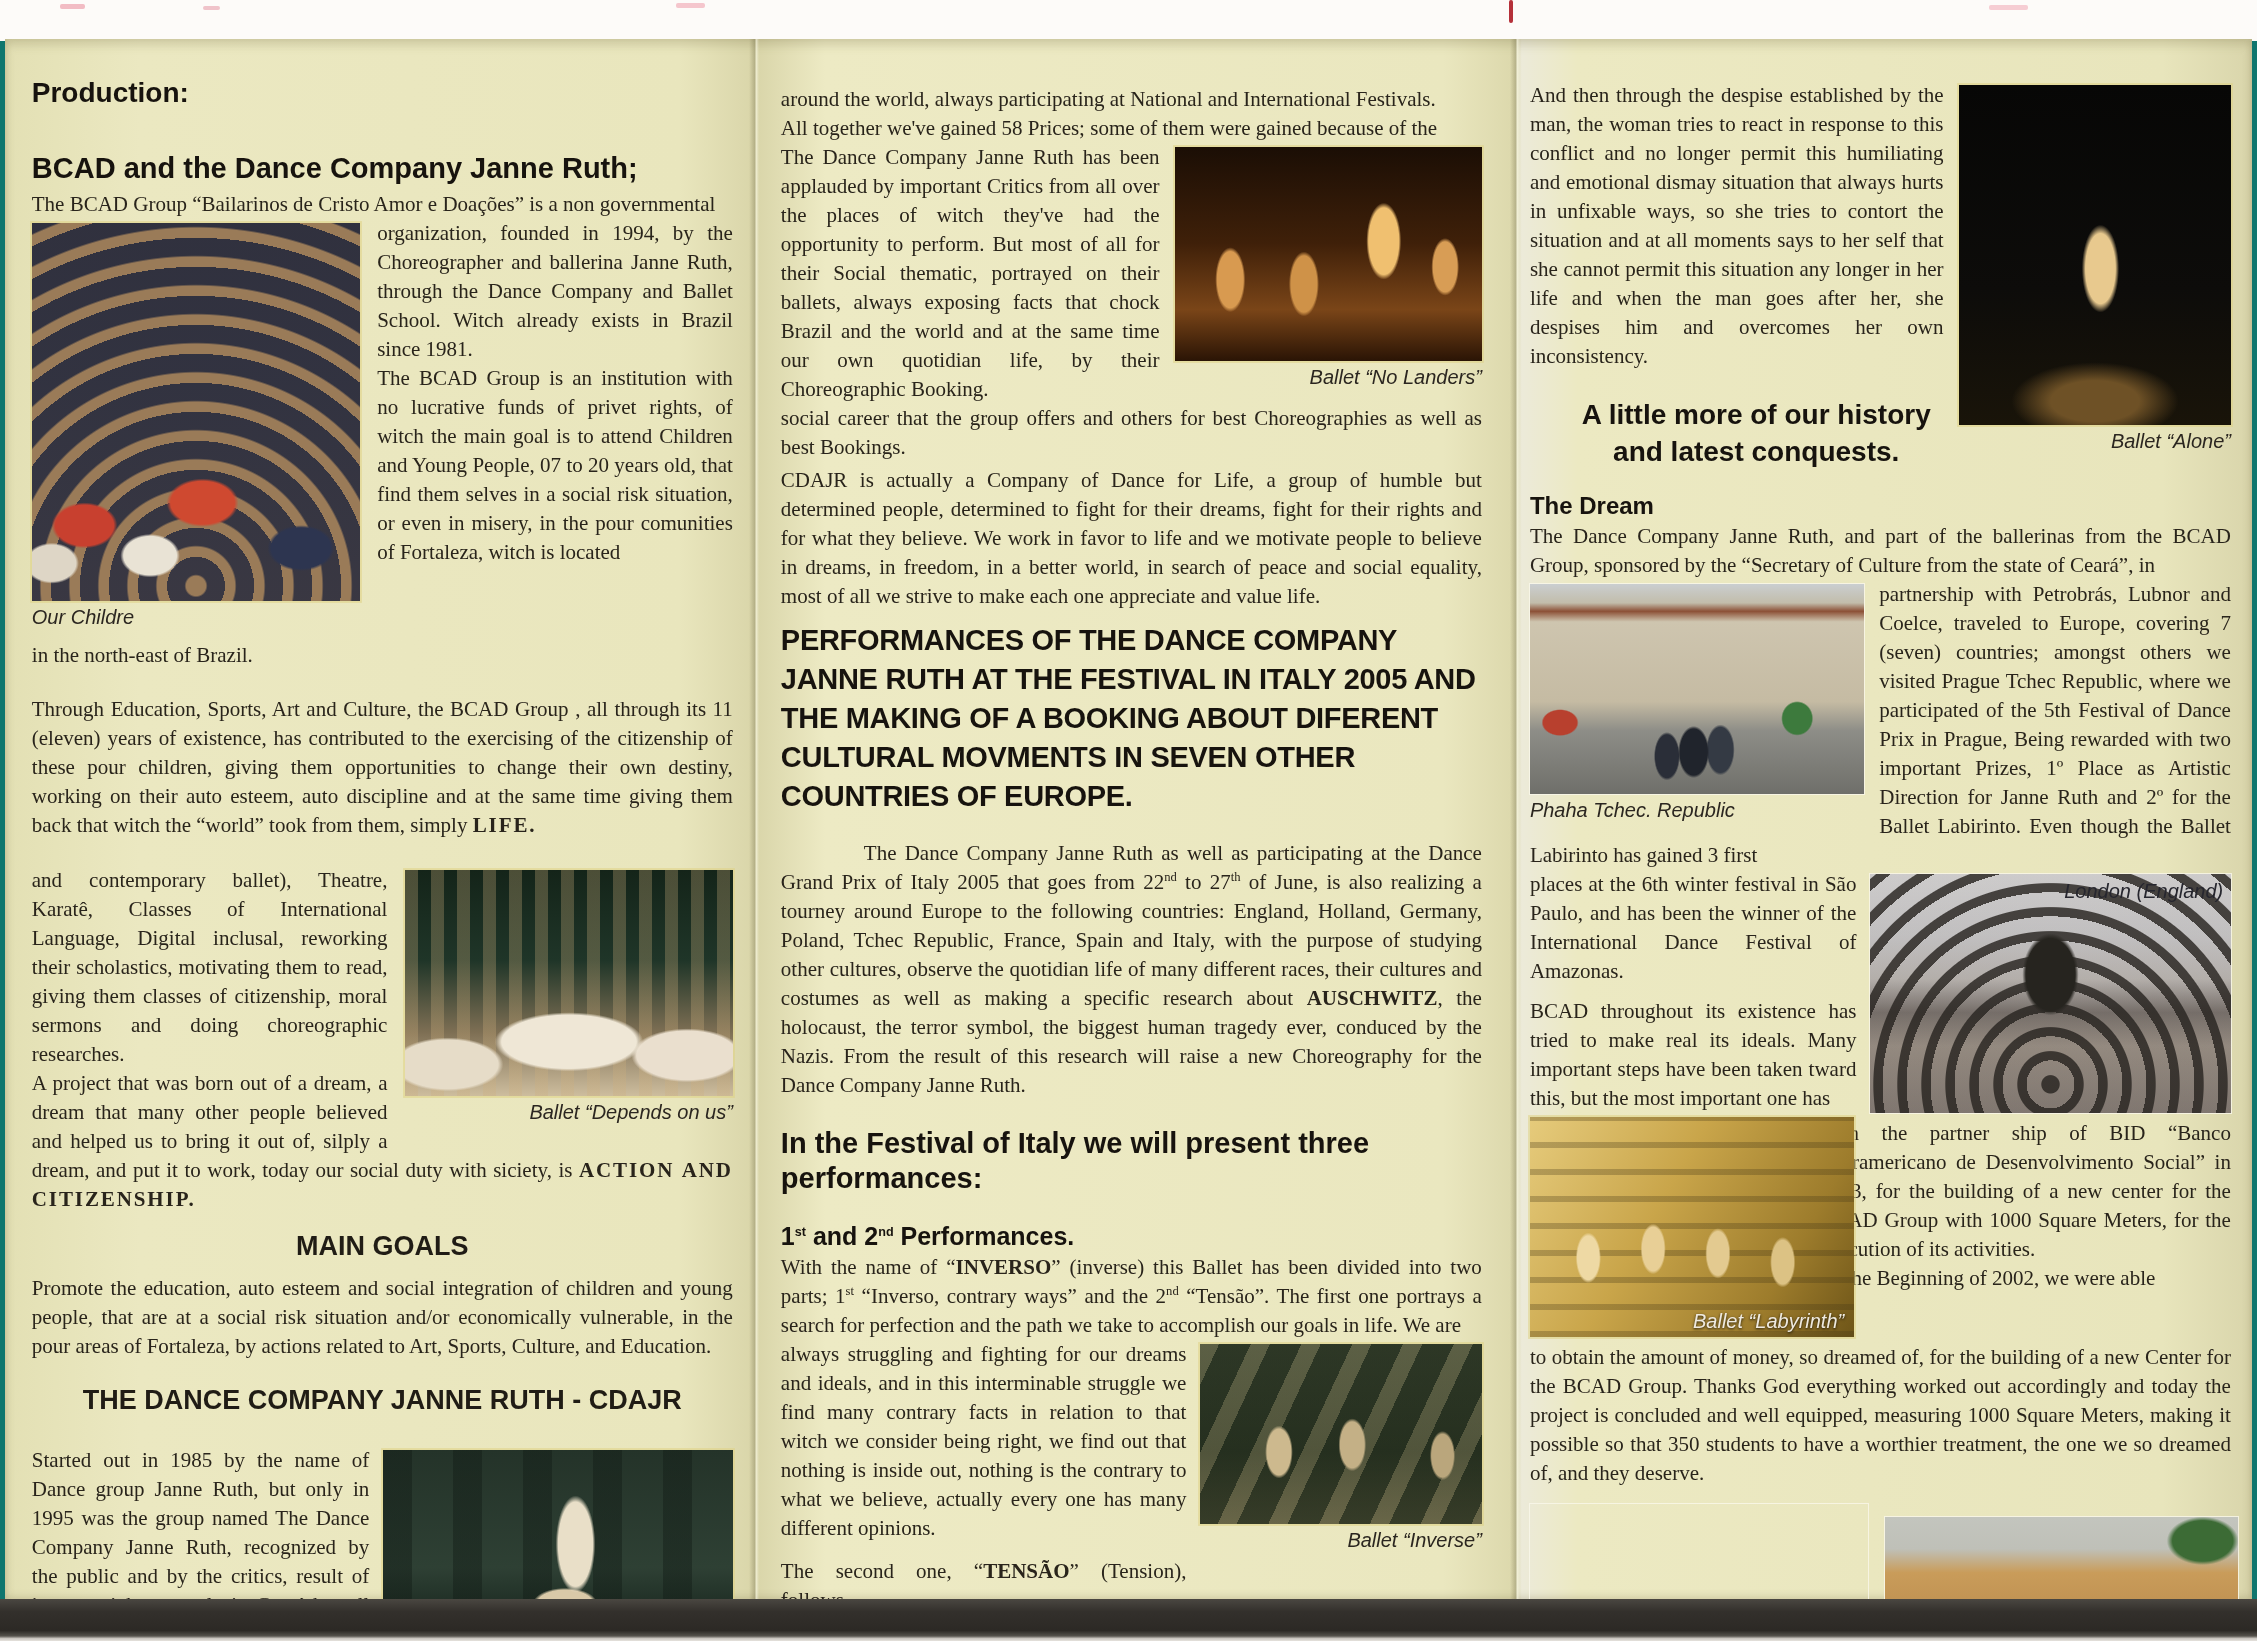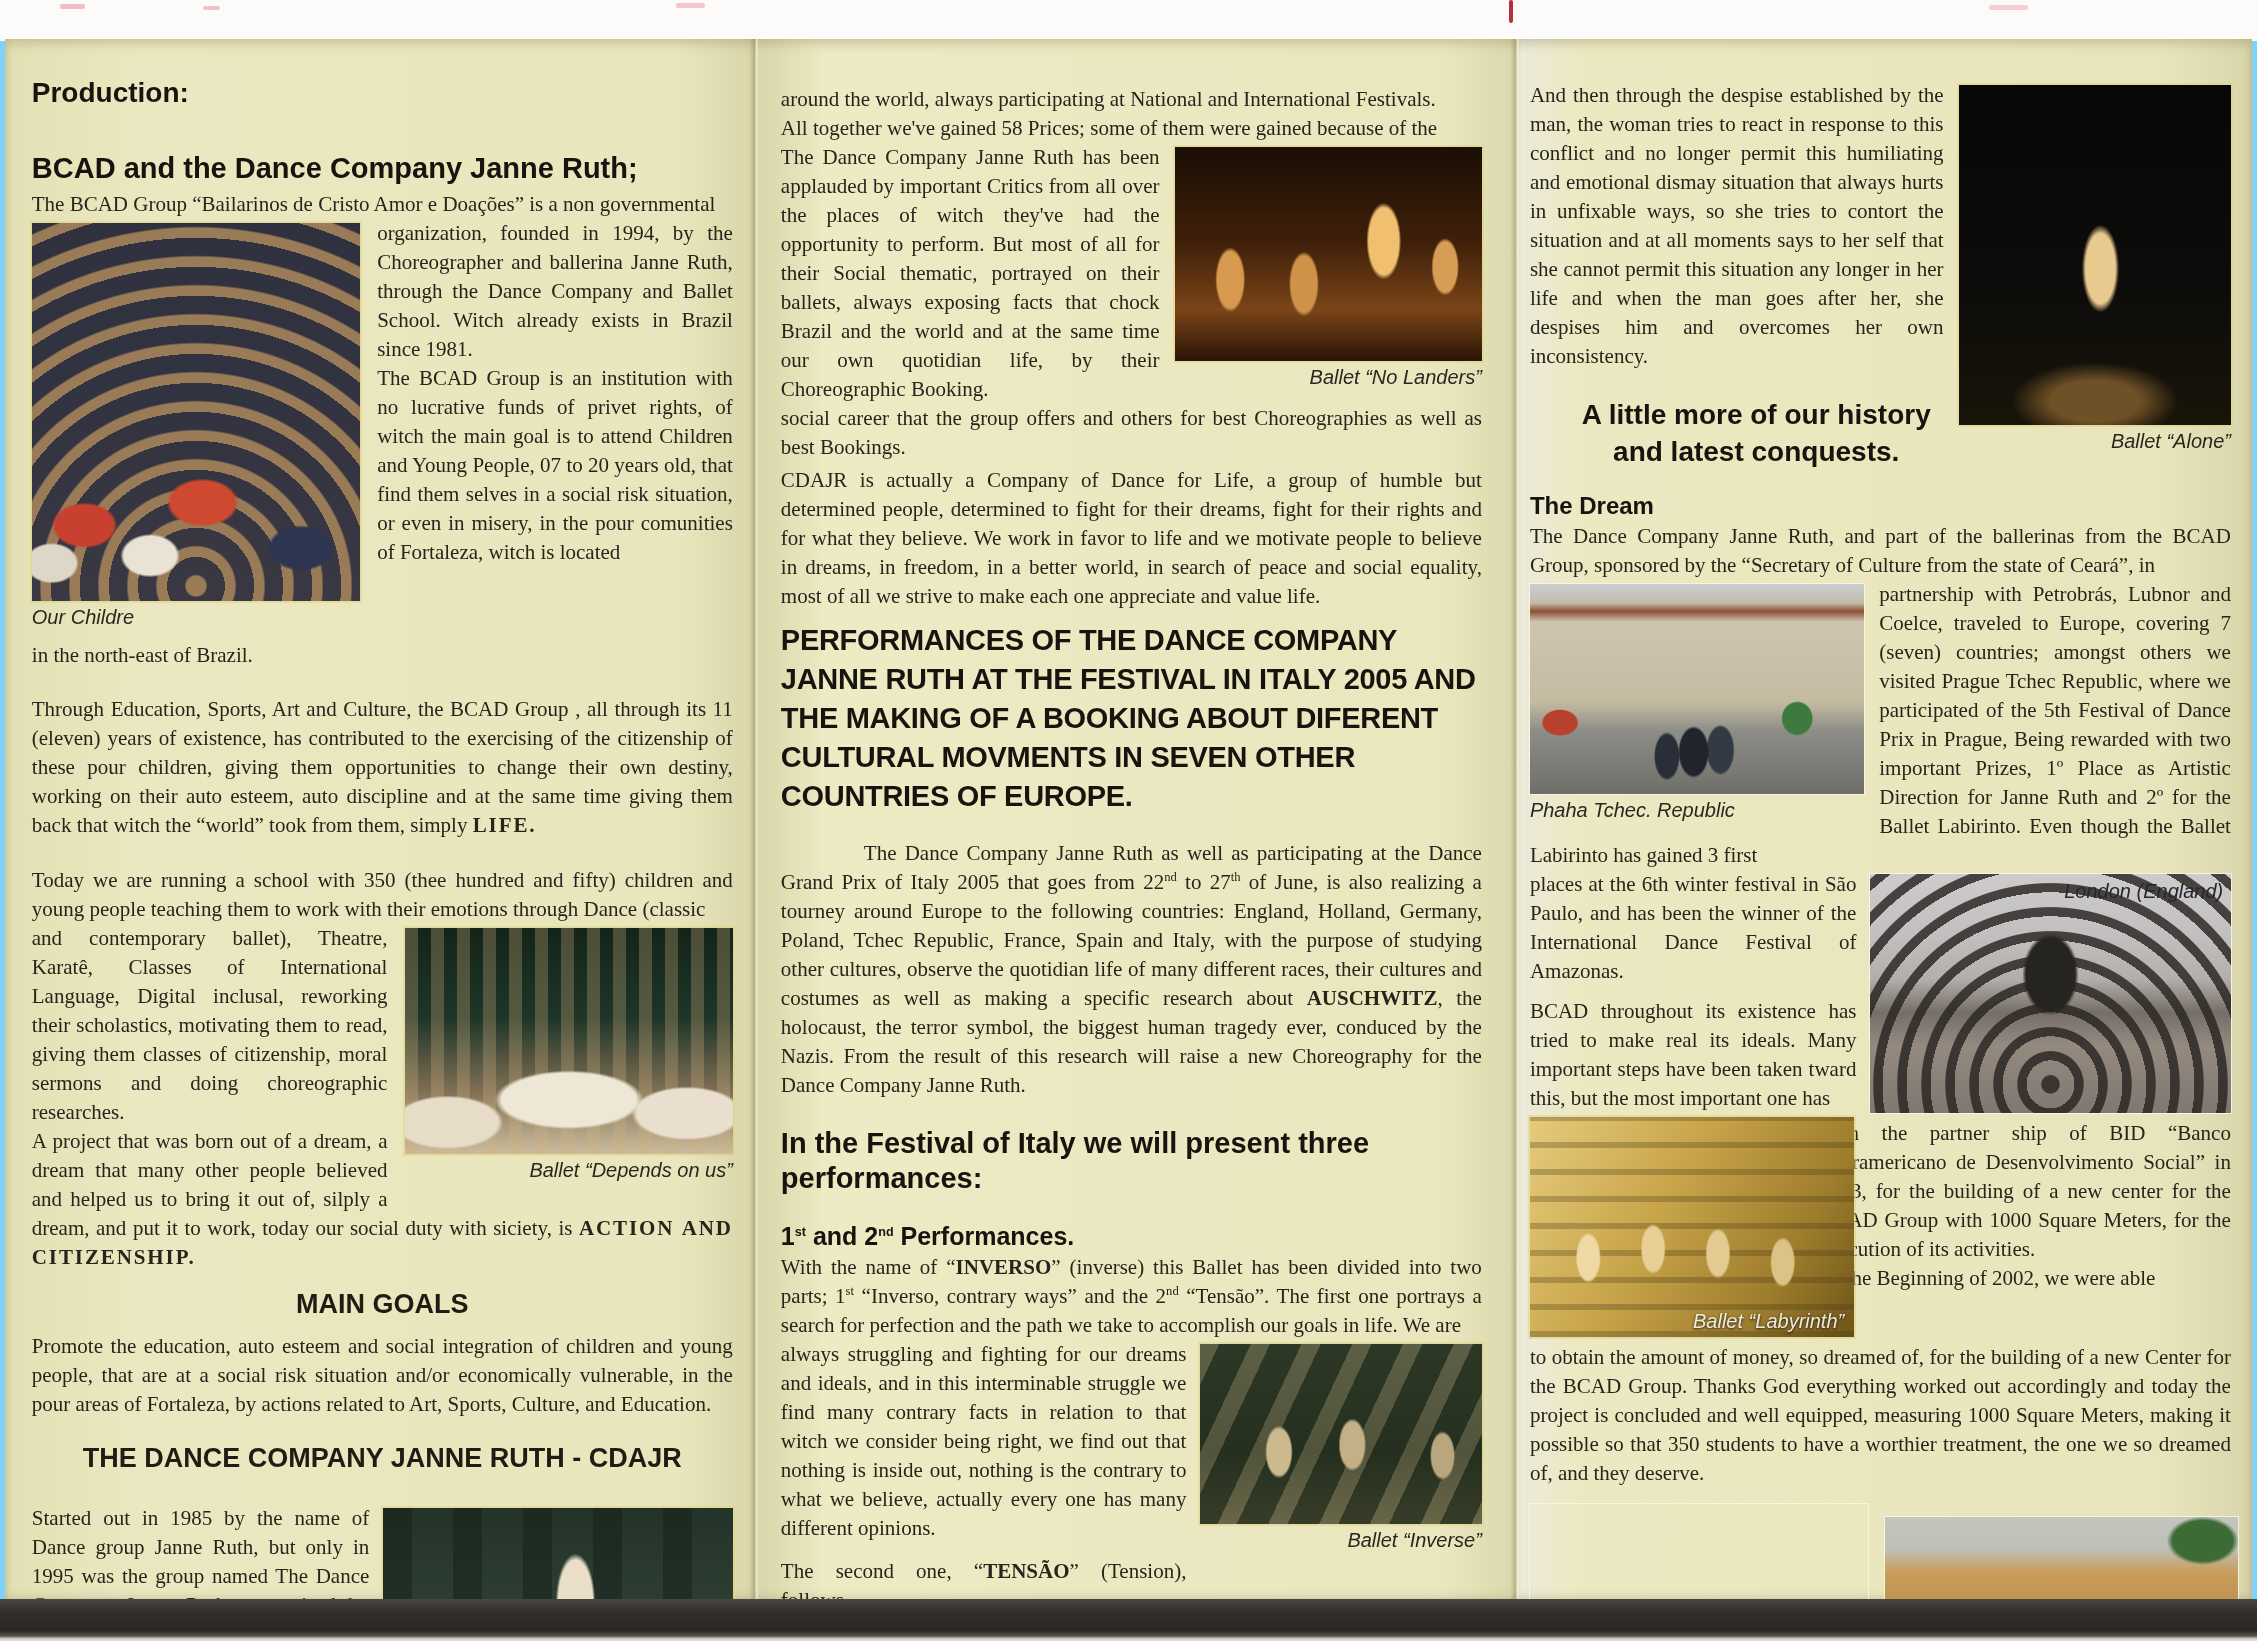--- a/index.html
+++ b/index.html
@@ -1,16 +1,16 @@
 <!DOCTYPE html>
 <html><head>
 <meta charset="utf-8">
 <style>
   html,body{margin:0;padding:0;}
-  .stage{position:relative;width:2257px;height:1641px;background:#7dd3fc;overflow:hidden;
+  .stage{position:relative;width:2257px;height:1641px;background:#0f766e;overflow:hidden;
          font-family:"Liberation Serif","DejaVu Serif",serif;color:#29241b;}
   
   .top-strip{position:absolute;left:0;top:0;width:100%;height:41px;background:#fdfbf9;}
   .mark{position:absolute;border-radius:1.9px;}
   .bottom-strip{position:absolute;left:0;bottom:0;width:100%;height:42px;
       background:linear-gradient(180deg,#4a4741 0%,#33302c 30%,#2c2925 75%,#55524c 88%,#c9c5bf 94%,#e6e3de 100%);}
   
   .paper{position:absolute;left:4.8px;right:4.8px;top:39px;bottom:41px;
       background:linear-gradient(90deg,#e3e0b4 0%,#ebe8c1 6%,#e9e6bd 30%,#d9d5a9 33.4%,#edeac4 36.5%,#eae7bf 64%,#dcd8ac 67.2%,#ecead9 67.5%,#ece9c2 70%,#e8e5bc 96%,#d9d5ab 100%);
       box-shadow:inset 0 5.8px 9.7px rgba(120,110,70,.25), inset 0 -3.9px 7.7px rgba(120,110,70,.2);
@@ -135,21 +135,20 @@
       <div>
         <div class="fl" style="width:328px;">
           <div class="ph photo-children"></div>
           <div class="cap l">Our Childre</div>
         </div>
         <p class="tight"><span>organization, founded in 1994, by the Choreographer and ballerina Janne Ruth, through the Dance Company and Ballet School. Witch already exists in Brazil since 1981.</span></p>
         <p class="tight"><span>The BCAD Group is an institution with no lucrative funds of privet rights, of witch the main goal is to attend Children and Young People, 07 to 20 years old, that find them selves in a social risk situation, or even in misery, in the pour comunities of Fortaleza, witch is located</span></p>
         <p class="clr tight" style="padding-top:5.8px;"><span>in the north-east of Brazil.</span></p>
       </div>
       <p style="margin-top:25px;"><span>Through Education, Sports, Art and Culture, the BCAD Group , all through its 11 (eleven) years of existence, has contributed to the exercising of the citizenship of these pour children, giving them opportunities to change their own destiny, working on their auto esteem, auto discipline and at the same time giving them back that witch the “world” took from them, simply </span><span class="caps-b">LIFE.</span></p>
-      <p class="tight"><span>Today we are running a school with 350 (thee hundred and fifty) children and young people teaching them to work with their emotions through Dance (classic</span></p>
       <div>
         <div class="fr" style="width:328px;">
           <div class="ph photo-depends"></div>
           <div class="cap r">Ballet “Depends on us”</div>
         </div>
         <p class="tight"><span>and contemporary ballet), Theatre, Karatê, Classes of International Language, Digital inclusal, reworking their scholastics, motivating them to read, giving them classes of citizenship, moral sermons and doing choreographic researches.</span></p>
         <p class="tight"><span>A project that was born out of a dream, a dream that many other people believed and helped us to bring it out of, silply a dream, and put it to work, today our social duty with siciety, is </span><span class="caps-b">ACTION AND CITIZENSHIP.</span></p>
       </div>
       <div class="clr h-center" style="margin-top:15.4px;">MAIN GOALS</div>
       <p class="small-gap"><span>Promote the education, auto esteem and social integration of children and young people, that are at a social risk situation and/or economically vulnerable, in the pour areas of Fortaleza, by actions related to Art, Sports, Culture, and Education.</span></p>

